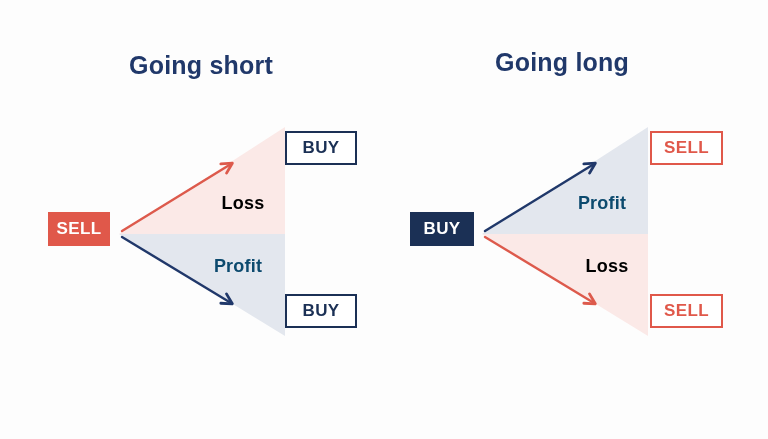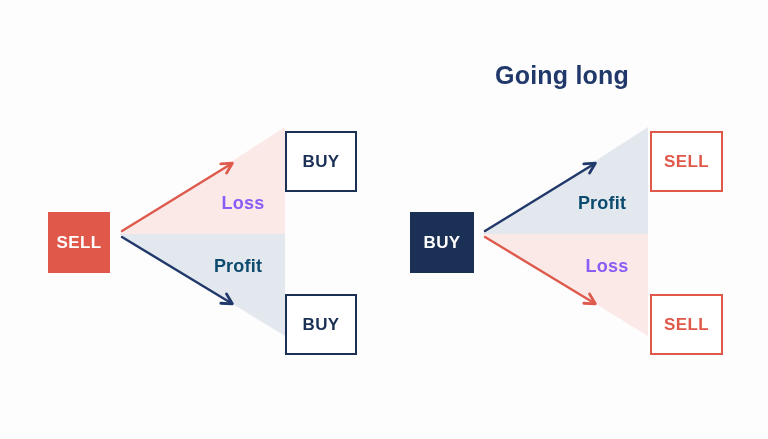--- a/index.html
+++ b/index.html
@@ -24,31 +24,31 @@
   .panel-title {
     position: absolute;
     width: 320px;
     text-align: center;
     font-size: 25px;
     font-weight: bold;
     color: #20386a;
     letter-spacing: 0.2px;
   }
   .title-short { left: 41px;  top: 51px; }
-  .title-long  { left: 402px; top: 61px; }
+  .title-long  { left: 402px; top: 48px; }
 
   .box {
     position: absolute;
     display: flex;
     align-items: center;
     justify-content: center;
     font-size: 17px;
     font-weight: bold;
     letter-spacing: 0.4px;
-    height: 61px;
+    height: 34px;
   }
   .box-coral-filled  { background: #e0584a; color: #ffffff; }
   .box-navy-filled   { background: #1b3055; color: #ffffff; }
   .box-navy-outline  { background: #ffffff; color: #1b3055; border: 2px solid #1b3055; }
   .box-coral-outline { background: #ffffff; color: #e0584a; border: 2px solid #e0584a; }
 
   .src-sell { left: 48px;  top: 212px; width: 62px; }
   .src-buy  { left: 410px; top: 212px; width: 64px; }
 
   .tgt-buy-top     { left: 285px; top: 131px; width: 72px; }
@@ -57,21 +57,21 @@
   .tgt-sell-bottom { left: 650px; top: 294px; width: 73px; }
 
   .path-label {
     position: absolute;
     width: 100px;
     text-align: center;
     font-size: 18px;
     font-weight: bold;
     letter-spacing: 0.2px;
   }
-  .label-coral { color: #8b5cf6; }
+  .label-coral { color: #000000; }
   .label-navy  { color: #0c4a6e; }
   .lbl-loss-left     { left: 193px; top: 193px; }
   .lbl-profit-left   { left: 188px; top: 256px; }
   .lbl-profit-right  { left: 552px; top: 193px; }
   .lbl-loss-right    { left: 557px; top: 256px; }
 </style>
 </head>
 <body>
 
 <div class="canvas">
@@ -90,20 +90,21 @@
     <polygon points="119,234 285,234 285,336" fill="#e3e7ee"></polygon>
     <line x1="122" y1="231" x2="231" y2="164" stroke="#dd5a4c" stroke-width="2.4" stroke-linecap="round" marker-end="url(#arrow-coral)"></line>
     <line x1="122" y1="237" x2="231" y2="303" stroke="#20386a" stroke-width="2.4" stroke-linecap="round" marker-end="url(#arrow-navy)"></line>
 
     <polygon points="482,234 648,234 648,127" fill="#e3e7ee"></polygon>
     <polygon points="482,234 648,234 648,336" fill="#fbe9e7"></polygon>
     <line x1="485" y1="231" x2="594" y2="164" stroke="#20386a" stroke-width="2.4" stroke-linecap="round" marker-end="url(#arrow-navy)"></line>
     <line x1="485" y1="237" x2="594" y2="303" stroke="#dd5a4c" stroke-width="2.4" stroke-linecap="round" marker-end="url(#arrow-coral)"></line>
   </svg>
 
+  <div class="panel-title title-short">Going short</div>
 
   <div class="box box-coral-filled src-sell">SELL</div>
 
   <div class="path-label label-coral lbl-loss-left">Loss</div>
   <div class="path-label label-navy lbl-profit-left">Profit</div>
 
   <div class="box box-navy-outline tgt-buy-top">BUY</div>
   <div class="box box-navy-outline tgt-buy-bottom">BUY</div>
 
   <div class="panel-title title-long">Going long</div>

